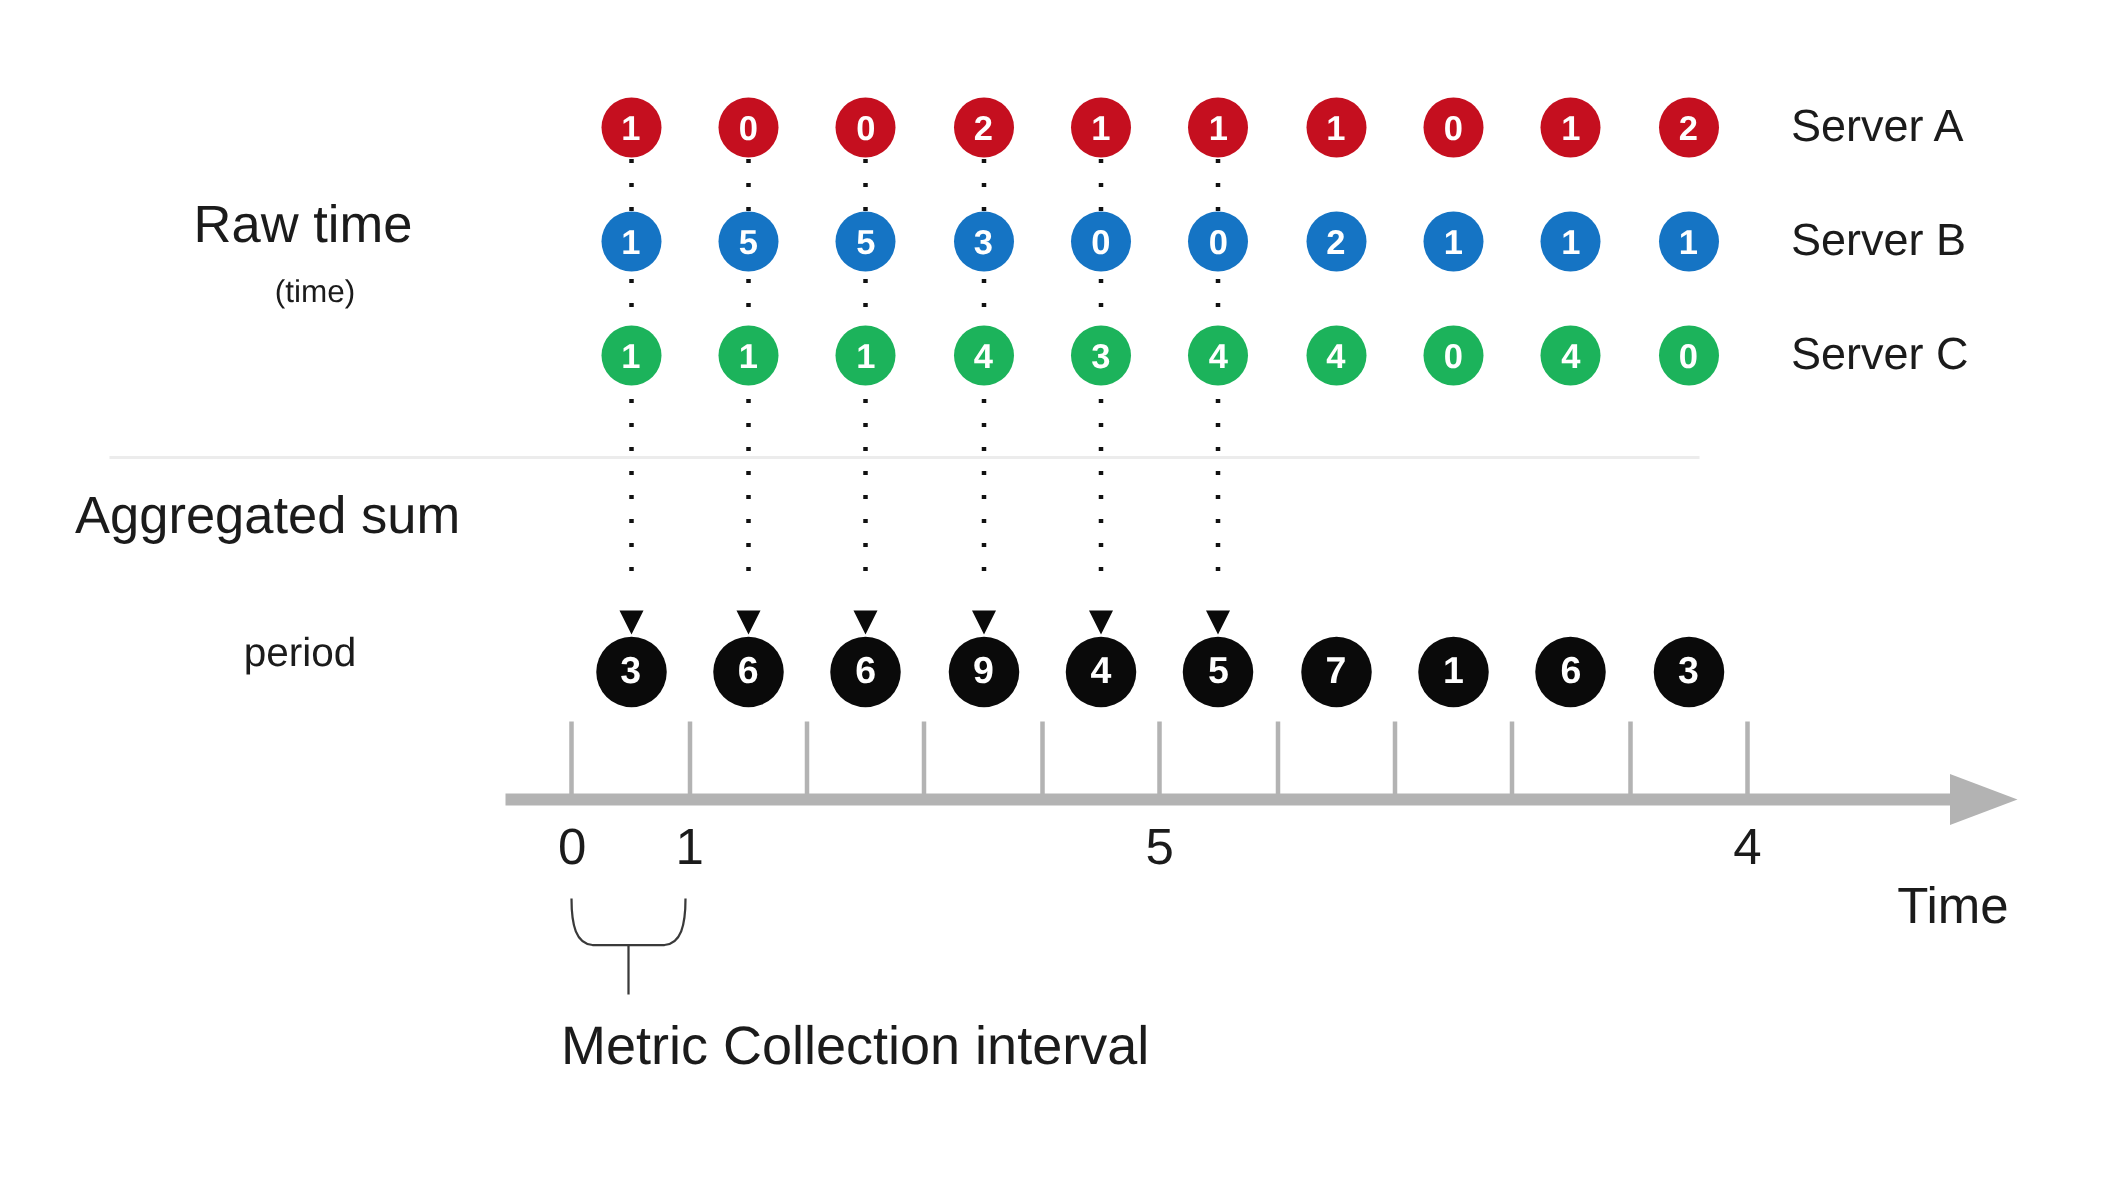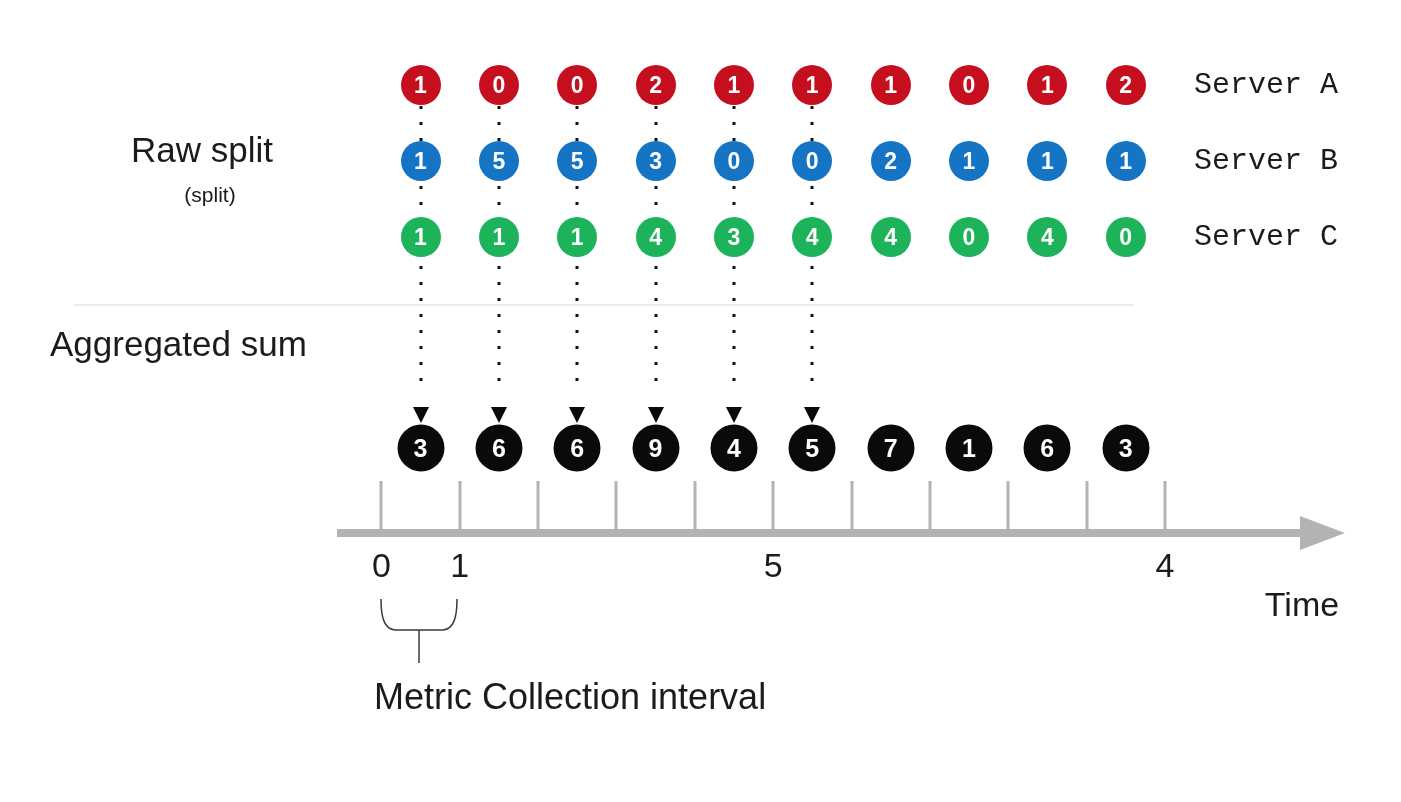--- a/index.html
+++ b/index.html
@@ -13,21 +13,21 @@
   .agg{left:50px;top:324px;font-size:35px;}
   .period{left:100px;top:416px;width:200px;text-align:center;font-size:27px;line-height:39px;}
   .time-title{top:585px;font-size:34px;transform:translateX(-50%);}
   .divider{position:absolute;left:73px;top:304px;width:1060px;height:2px;background:#ececec;}
   .circle{
     position:absolute;border-radius:50%;display:flex;align-items:center;justify-content:center;
     color:#fff;font-weight:700;z-index:2;transform:translate(-50%,-50%);
   }
   .circle.small{width:40px;height:40px;font-size:23px;}
   .circle.big{width:47px;height:47px;font-size:25px;}
-  .server-label{position:absolute;left:1194px;transform:translateY(-50%);font-size:30px;white-space:nowrap;font-family:Liberation Mono, monospace;}
+  .server-label{position:absolute;left:1194px;transform:translateY(-50%);font-size:30px;white-space:nowrap;}
   .connector{
     position:absolute;width:3px;z-index:1;transform:translateX(-50%);
     background:repeating-linear-gradient(to bottom,#111 0 3px,transparent 3px 16px);
   }
   .arrowhead{
     position:absolute;width:0;height:0;z-index:1;transform:translateX(-50%);
     border-left:8px solid transparent;border-right:8px solid transparent;border-top:16px solid #0a0a0a;
   }
   .axis-bar{position:absolute;left:337px;top:529px;width:966px;height:8px;background:#b3b3b3;z-index:1;}
   .axis-arrow{
@@ -37,25 +37,26 @@
   .tick{position:absolute;width:3px;height:52px;top:481px;background:#b3b3b3;transform:translateX(-50%);}
   .tick-label{position:absolute;top:546px;font-size:34px;transform:translateX(-50%);}
   .brace{position:absolute;left:370px;top:593px;}
   .ann{left:374px;top:678px;font-size:36px;line-height:38px;white-space:nowrap;}
 </style>
 </head>
 <body>
 
 <div id="canvas">
 
-  <div class="lbl raw-data">Raw split</div>
-  <div class="lbl split">(split)</div>
+  <div class="lbl raw-data">Raw time</div>
+  <div class="lbl split">(time)</div>
   <div class="divider"></div>
   <div class="lbl agg">Aggregated sum</div>
   <div class="lbl period">
+    <div>period</div>
   </div>
 
   <div id="generated">
       <div class="connector" style="left: 420.5px; top: 106px; height: 287px;"></div>
       <div class="arrowhead" style="left: 420.5px; top: 407px;"></div>
       <div class="connector" style="left: 498.85px; top: 106px; height: 287px;"></div>
       <div class="arrowhead" style="left: 498.85px; top: 407px;"></div>
       <div class="connector" style="left: 577.2px; top: 106px; height: 287px;"></div>
       <div class="arrowhead" style="left: 577.2px; top: 407px;"></div>
       <div class="connector" style="left: 655.55px; top: 106px; height: 287px;"></div>

